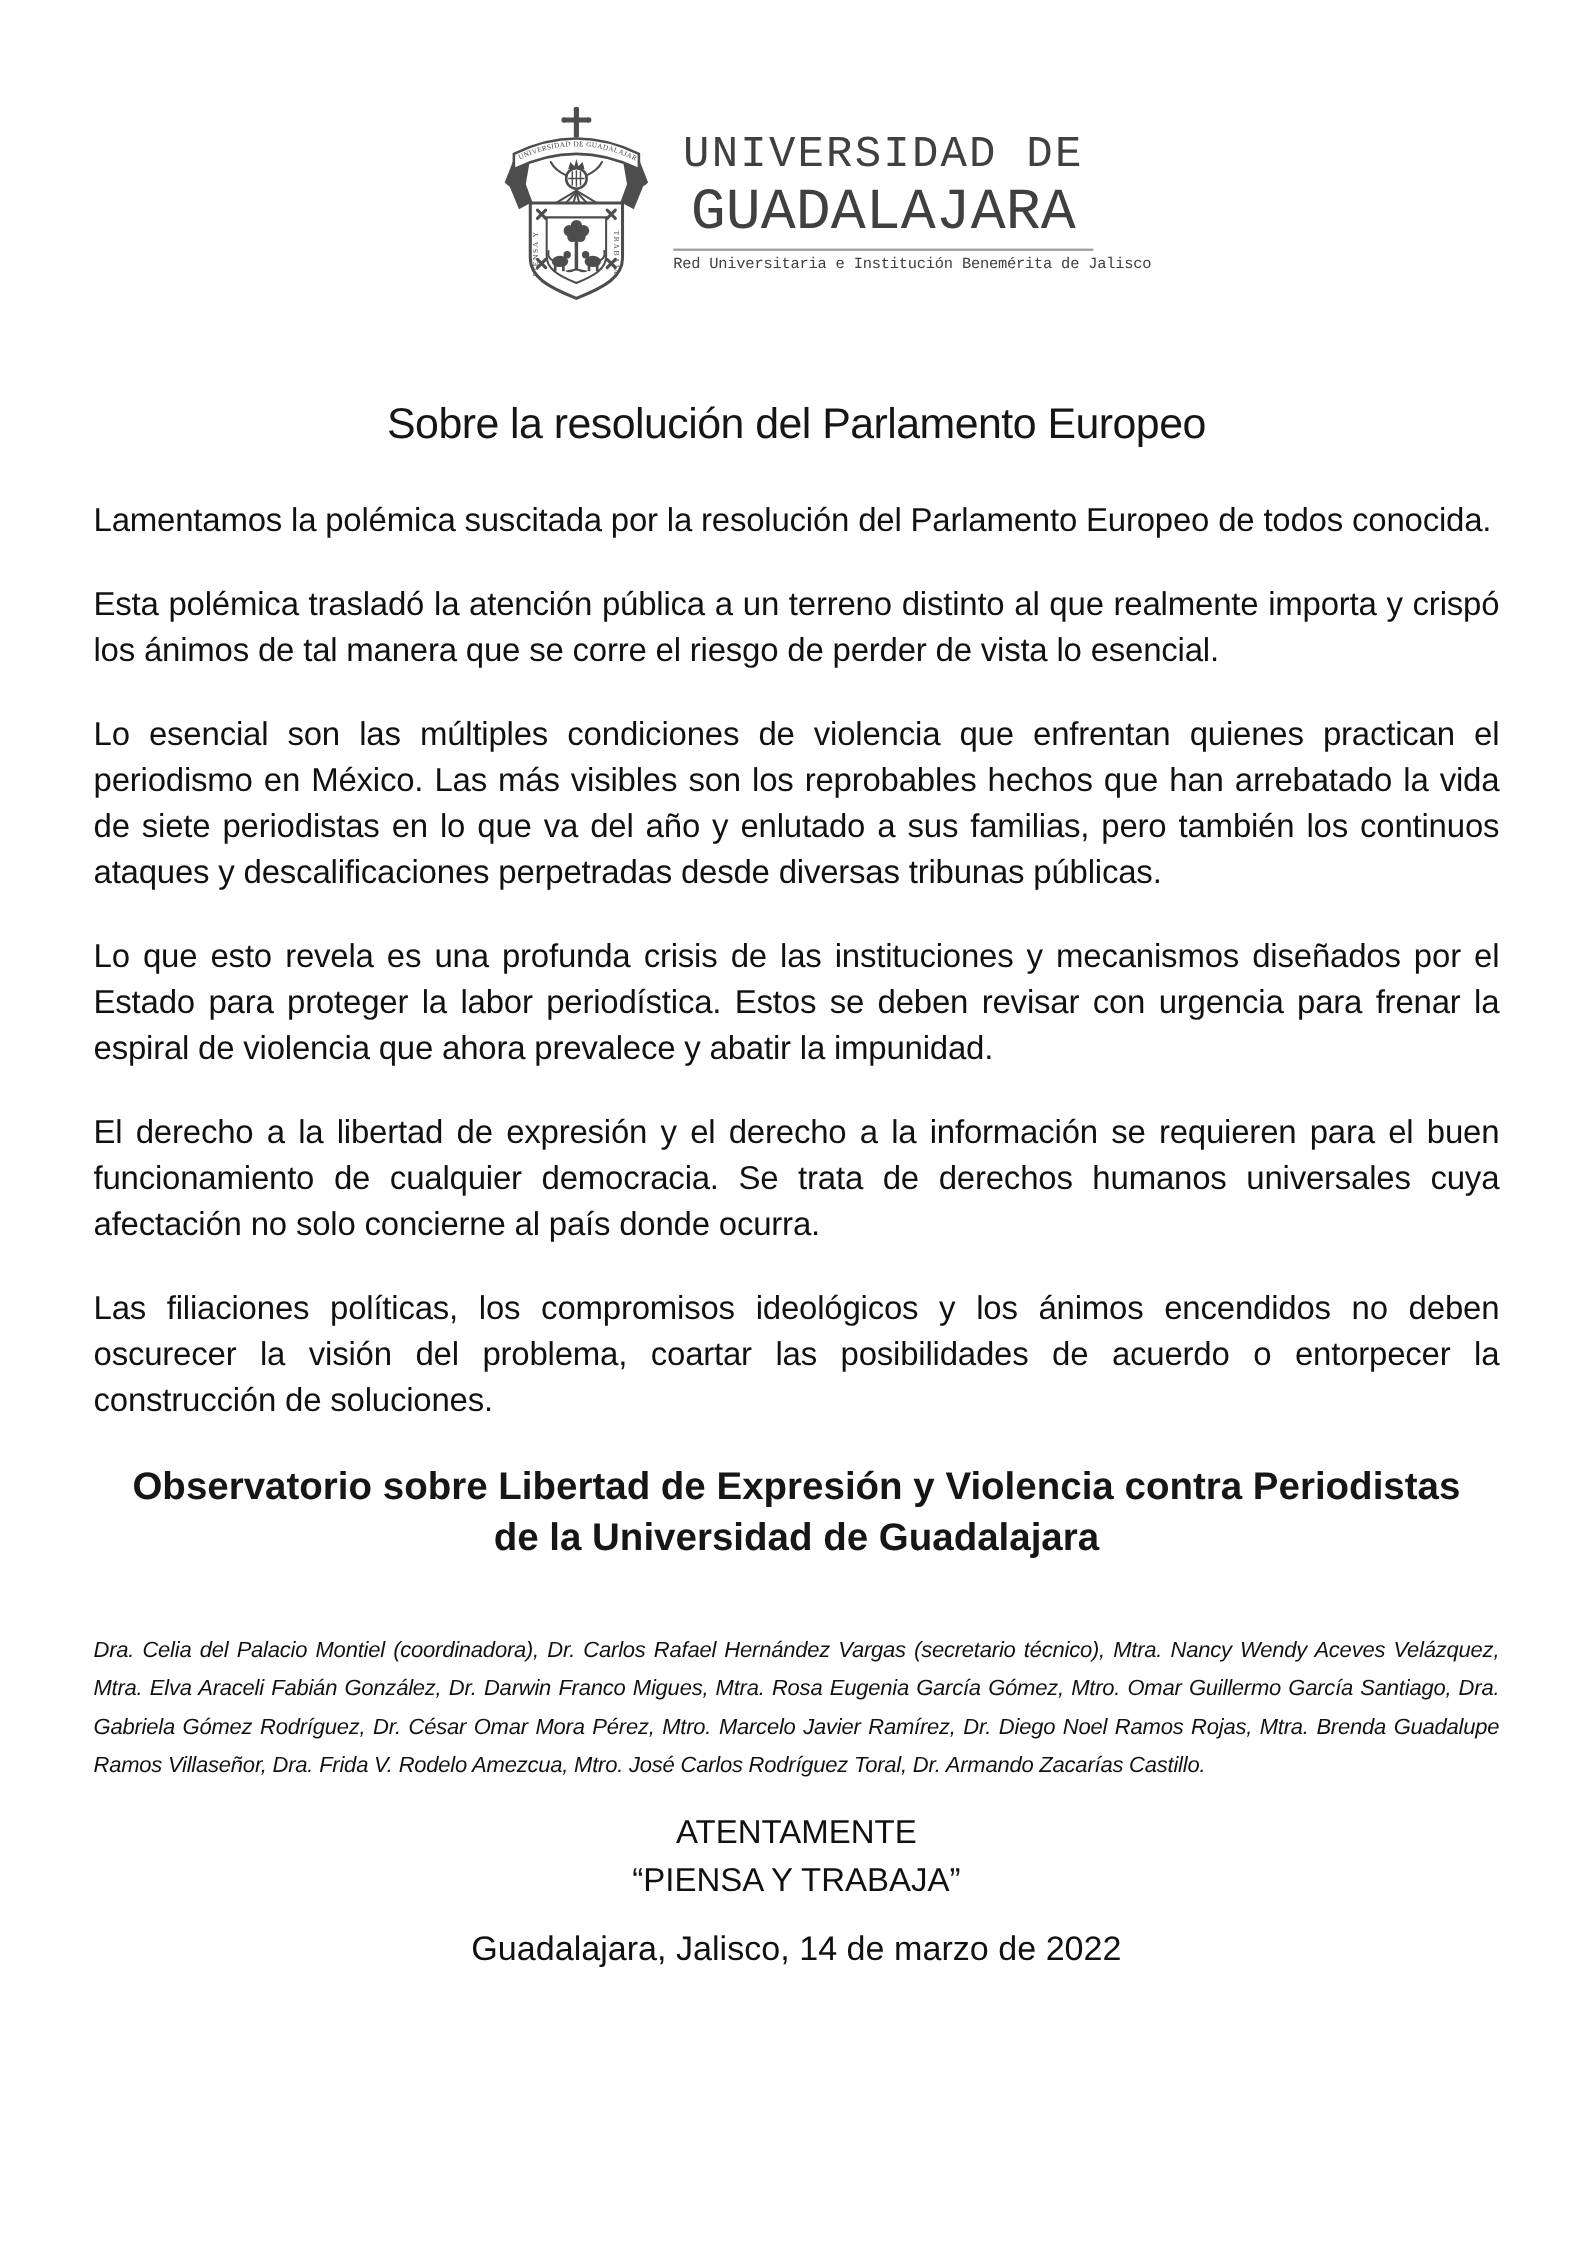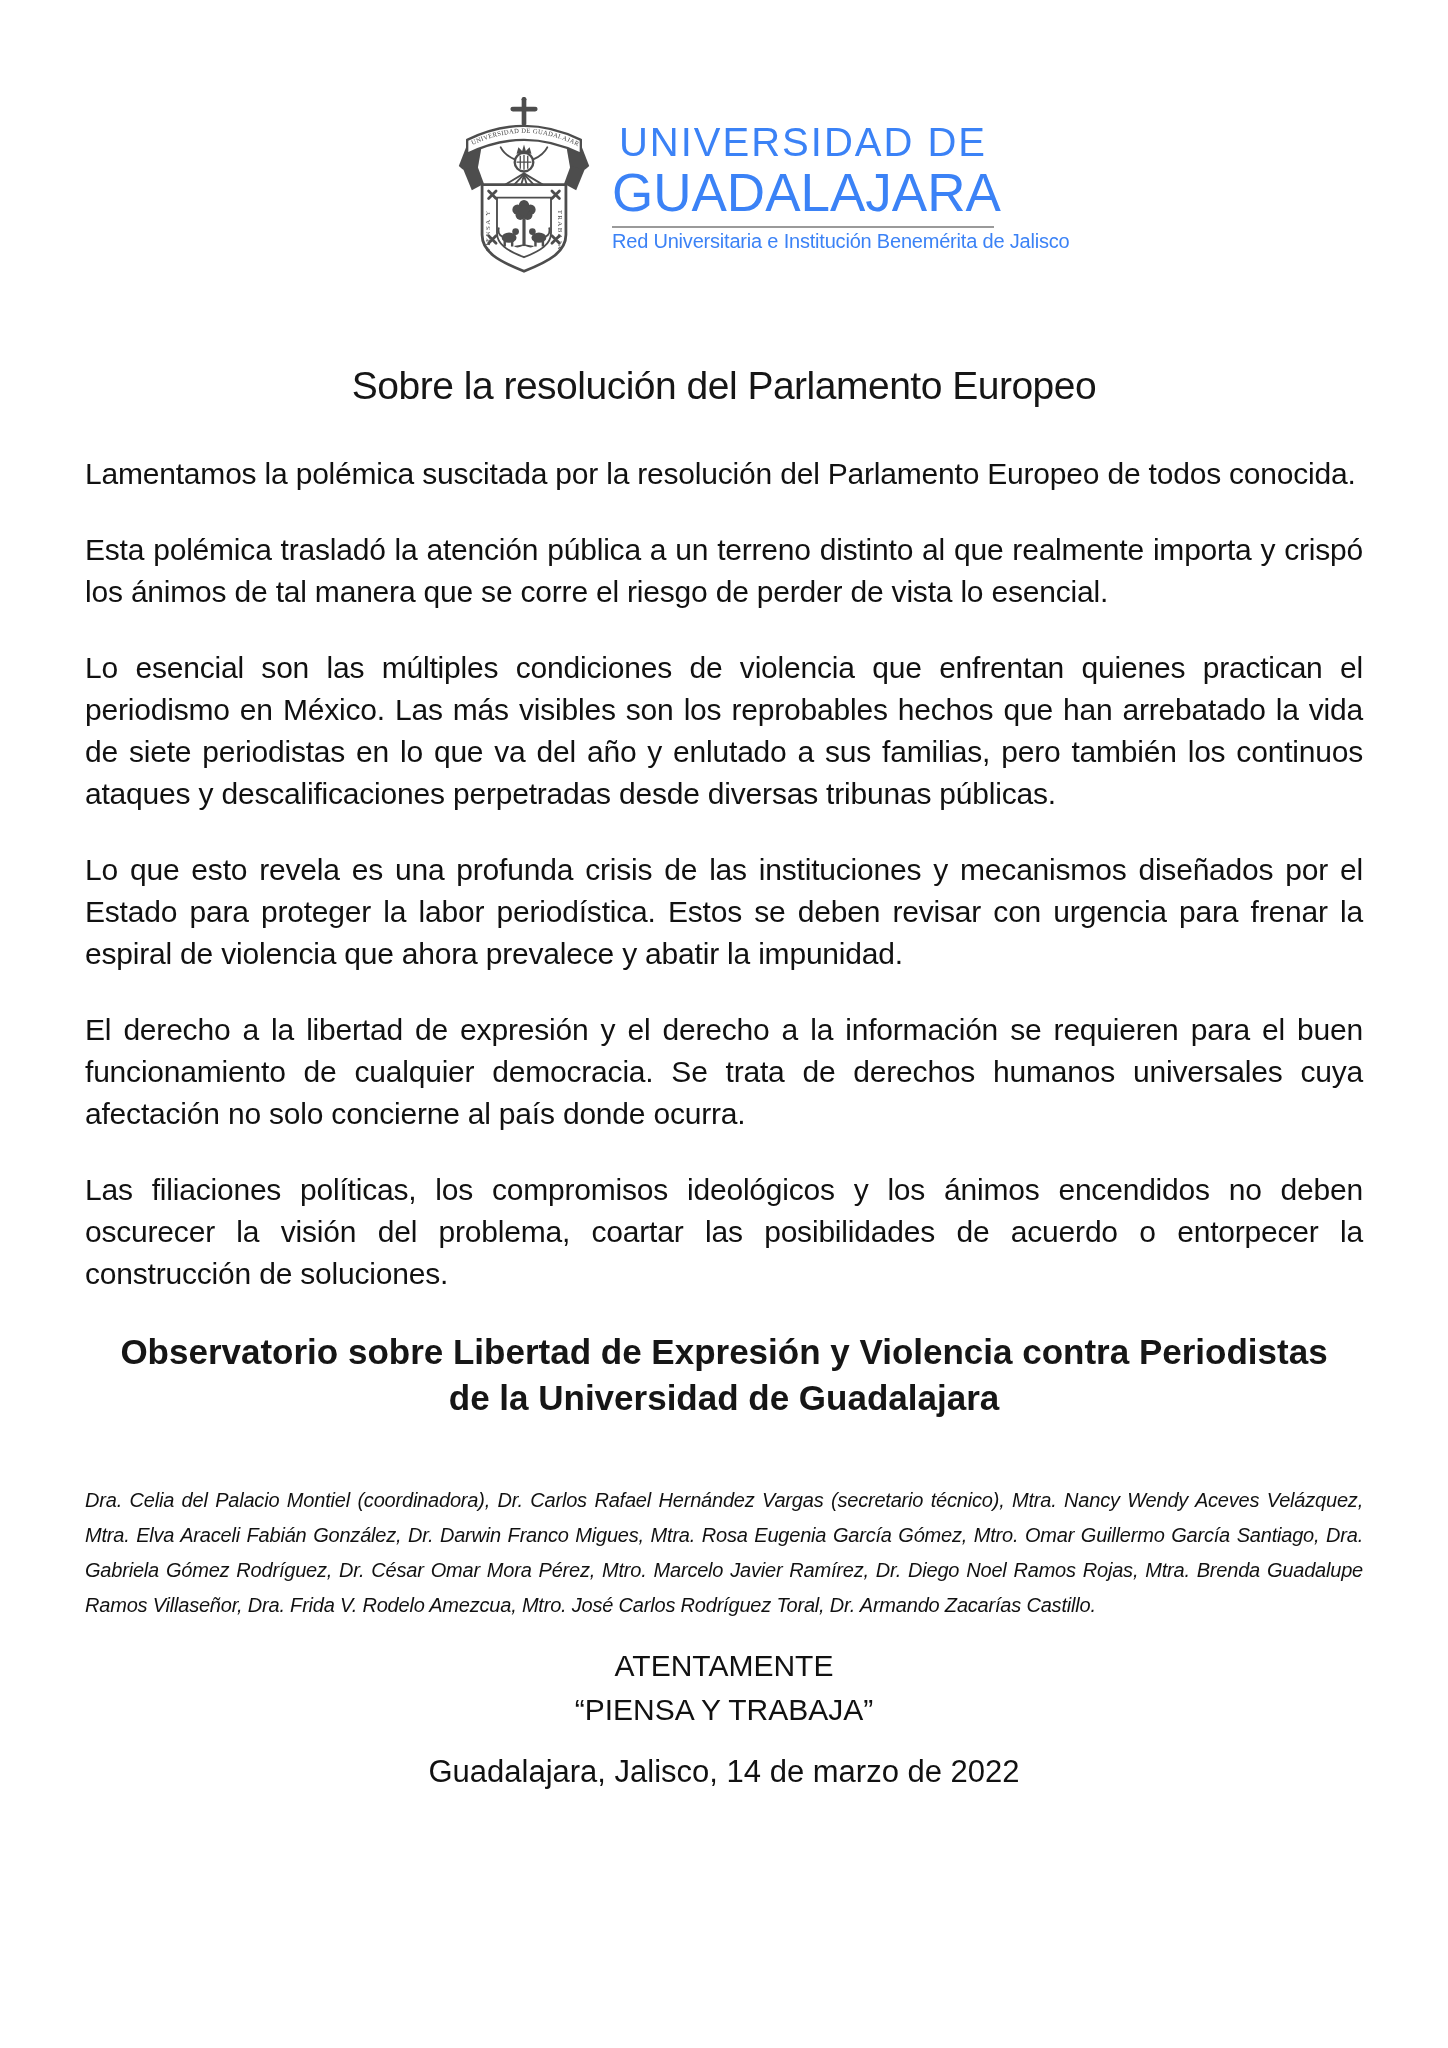--- a/index.html
+++ b/index.html
@@ -15,27 +15,27 @@
     overflow:hidden;
   }
   
   .header{display:flex;justify-content:center;align-items:flex-start;gap:18px;}
   .crest{flex:0 0 auto;}
   .crest svg{display:block;}
   .logo-text{
     width:382px;
     padding-top:22px;
     text-align:center;
-    color:#3b82f6;
-    font-family:Liberation Sans, sans-serif;
+    color:#404040;
+    font-family:Liberation Mono, monospace;
   }
   .name1{font-size:40px;line-height:46px;letter-spacing:2px;white-space:nowrap;}
   .name2{font-size:53px;line-height:56px;letter-spacing:0;white-space:nowrap;}
   .logo-divider{border:none;border-top:2px solid #9a9a9a;margin:5px 0 3px 0;}
-  .tagline{font-size:20px;line-height:20px;letter-spacing:-0.2px;white-space:nowrap;}
+  .tagline{font-size:14px;line-height:20px;letter-spacing:-0.2px;white-space:nowrap;}
   
   .doc-title{
     text-align:center;
     font-weight:normal;
     font-size:39px;
     line-height:48px;
     letter-spacing:-0.5px;
     margin-top:88px;
     color:#161616;
   }

